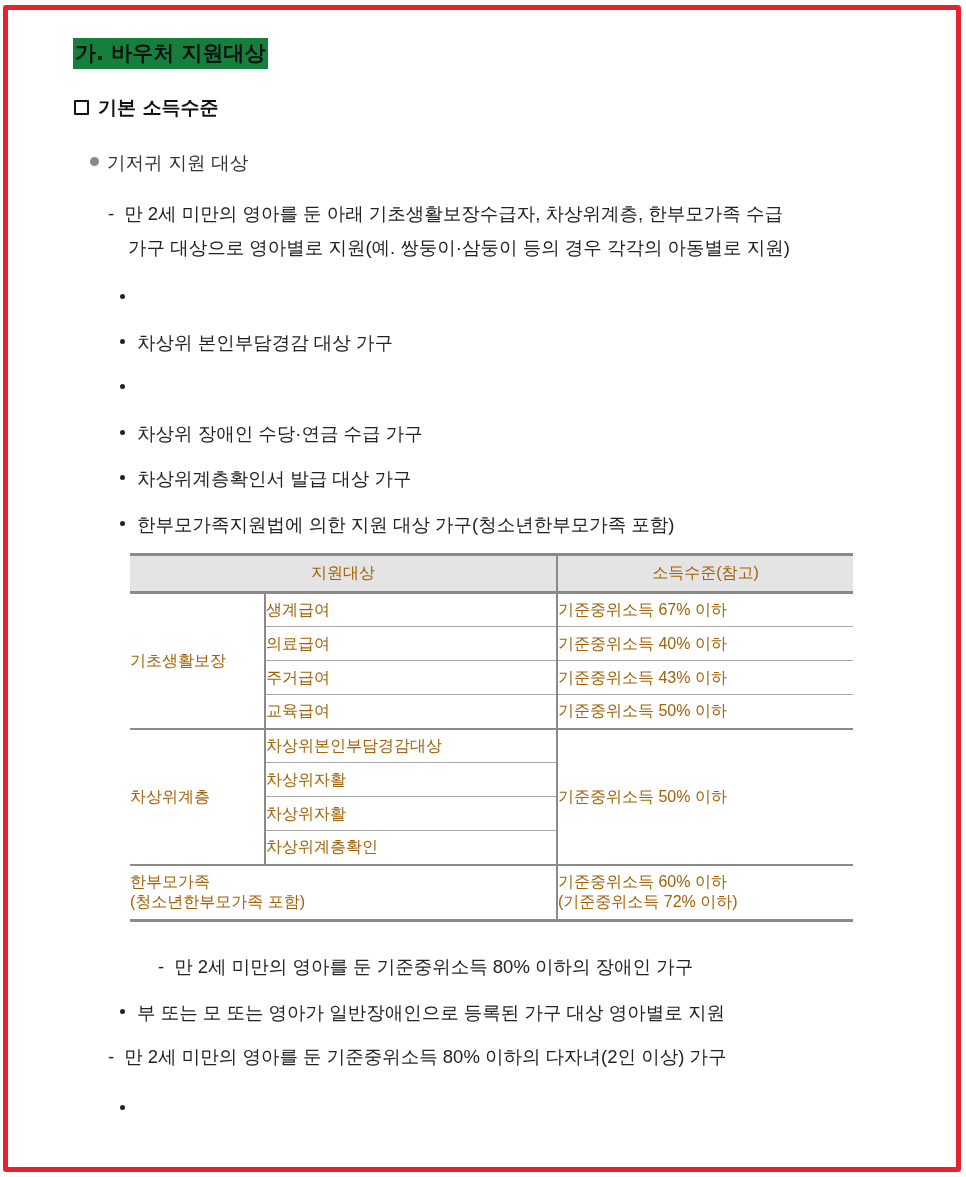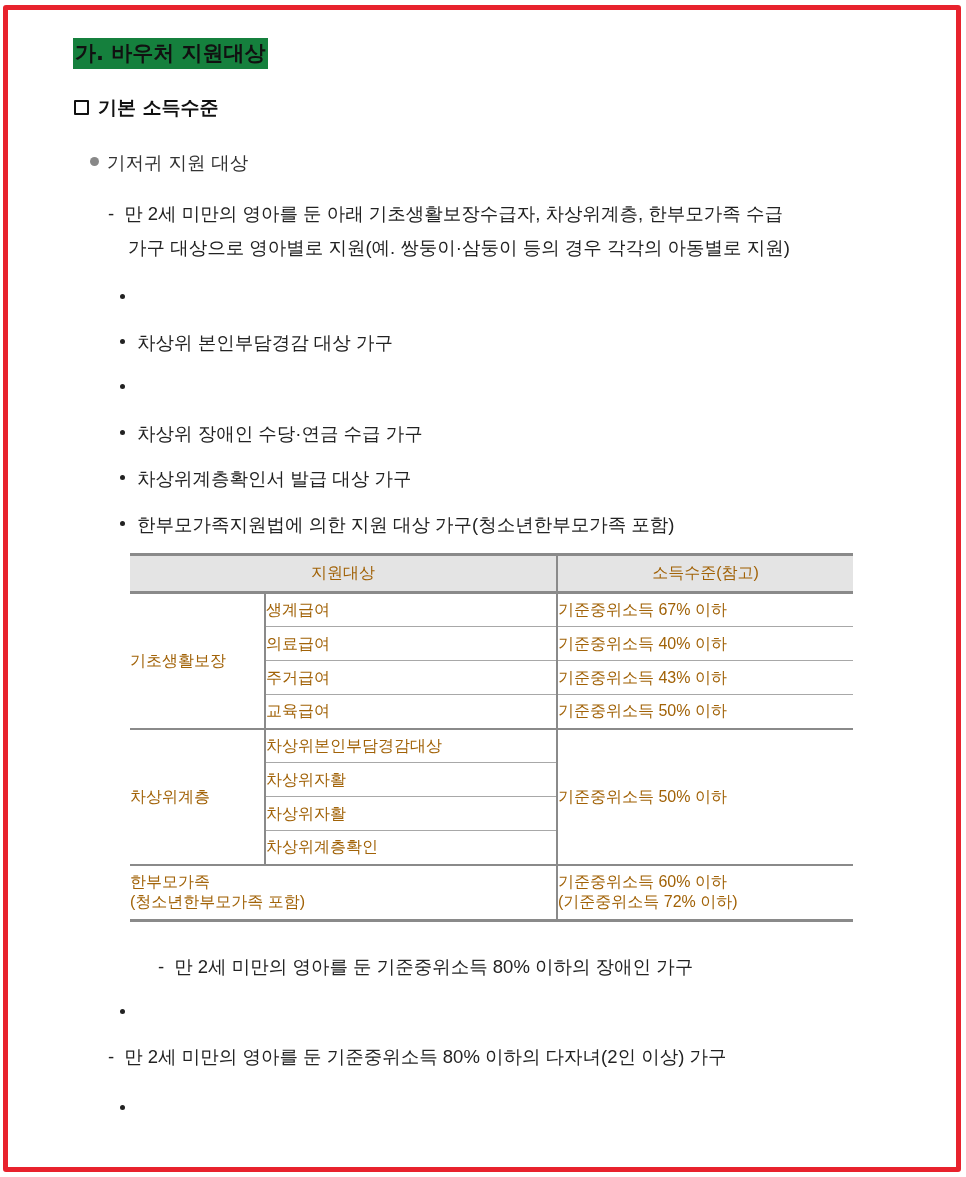--- a/index.html
+++ b/index.html
@@ -120,15 +120,15 @@
       </td>
       <td class="vl">
         <div>기준중위소득 60% 이하</div>
         <div>(기준중위소득 72% 이하)</div>
       </td>
     </tr>
   </tbody>
 </table>
 
 <div class="abs txt" style="left:122px; top:954px;margin-left:36px;"><span class="dash">-</span><span>만 2세 미만의 영아를 둔 기준중위소득 80% 이하의 장애인 가구</span></div>
-<div class="abs txt" style="left:120px; top:1000px;"><span class="bul"></span></div>
+<div class="abs txt" style="left:120px; top:1000px;"><span class="bul"></span><span>부 또는 모 또는 영아가 일반장애인으로 등록된 가구 대상 영아별로 지원</span></div>
 <div class="abs txt" style="left:108px; top:1044px;"><span class="dash">-</span><span>만 2세 미만의 영아를 둔 기준중위소득 80% 이하의 다자녀(2인 이상) 가구</span></div>
 <div class="abs txt" style="left:120px; top:1096px;"><span class="bul"></span></div>
 
 </body></html>

